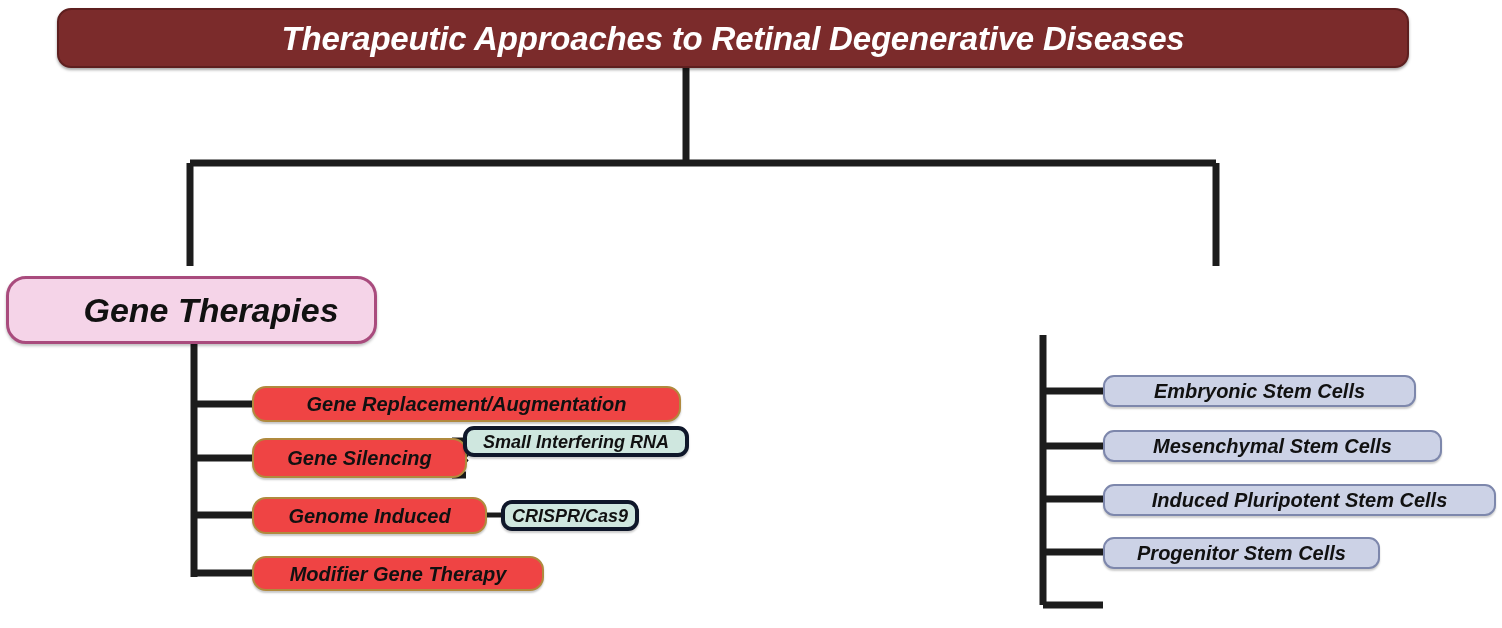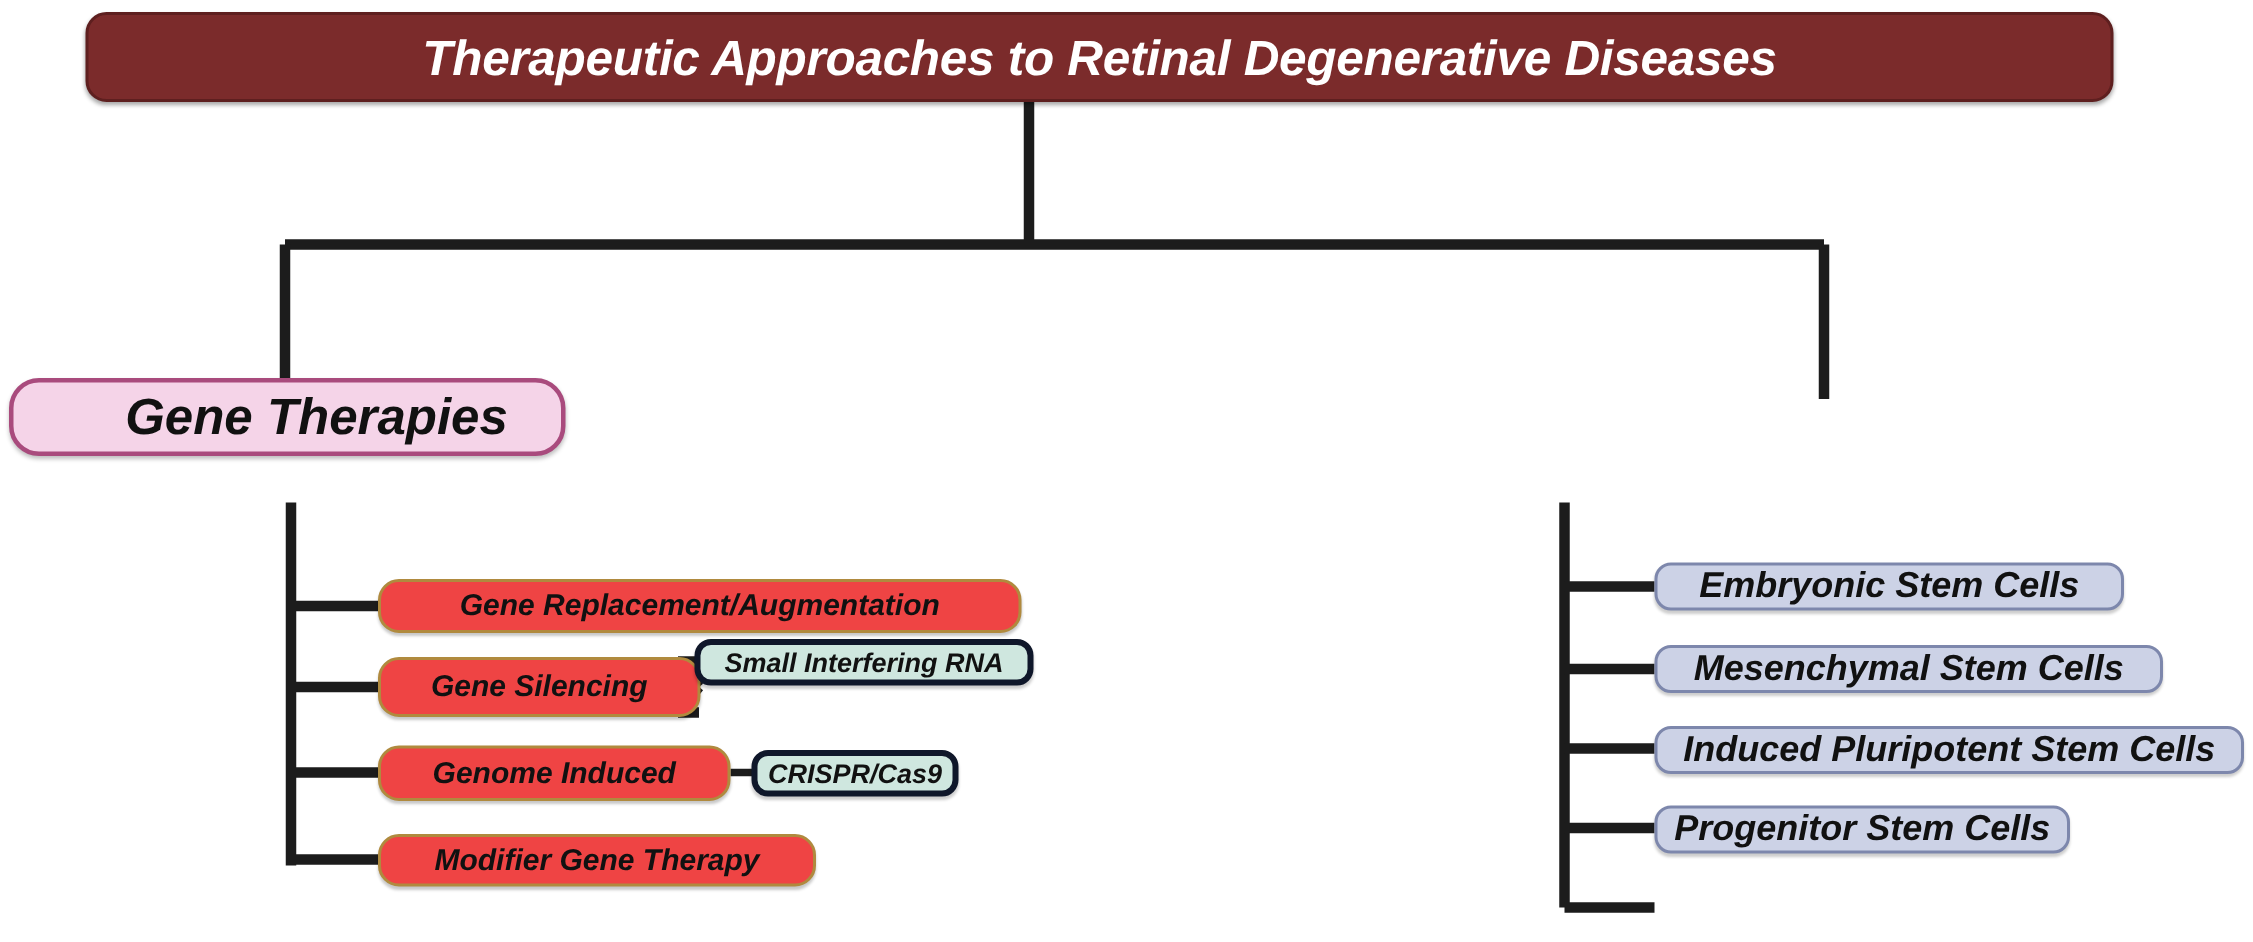--- a/index.html
+++ b/index.html
@@ -52,21 +52,21 @@
 
   
   .node.branch {
     background: #f5d4e8;
     border: 3px solid #a94b7d;
     border-radius: 20px;
     font-size: 34px;
     font-weight: bold;
     box-shadow: 0 2px 3px rgba(0,0,0,0.25);
   }
-  .node.branch.left  { left: 6px;   top: 252px; width: 371px; height: 52px; padding-left: 39px; }
+  .node.branch.left  { left: 6px;   top: 276px; width: 371px; height: 68px; padding-left: 39px; }
   .node.branch.right { left: 946px; top: 264px; width: 482px; height: 68px; }
 
   
   .node.tan {
     background: #ef4444;
     border: 2.5px solid #b08a3e;
     border-radius: 14px;
     font-size: 20px;
     font-weight: bold;
     box-shadow: 0 2px 2px rgba(0,0,0,0.22);
@@ -80,21 +80,21 @@
     font-size: 18px;
     font-weight: bold;
     box-shadow: 0 2px 2px rgba(0,0,0,0.20);
   }
 
   
   .node.blue {
     background: #ccd2e6;
     border: 2px solid #7d87ac;
     border-radius: 11px;
-    font-size: 24px;
+    font-size: 20px;
     font-weight: bold;
     box-shadow: 0 2px 2px rgba(0,0,0,0.20);
   }
 </style>
 </head>
 <body>
 
 <div id="diagram">
 
   <svg class="svg-layer" viewBox="0 0 1502 628" width="1502" height="628" xmlns="http://www.w3.org/2000/svg">

